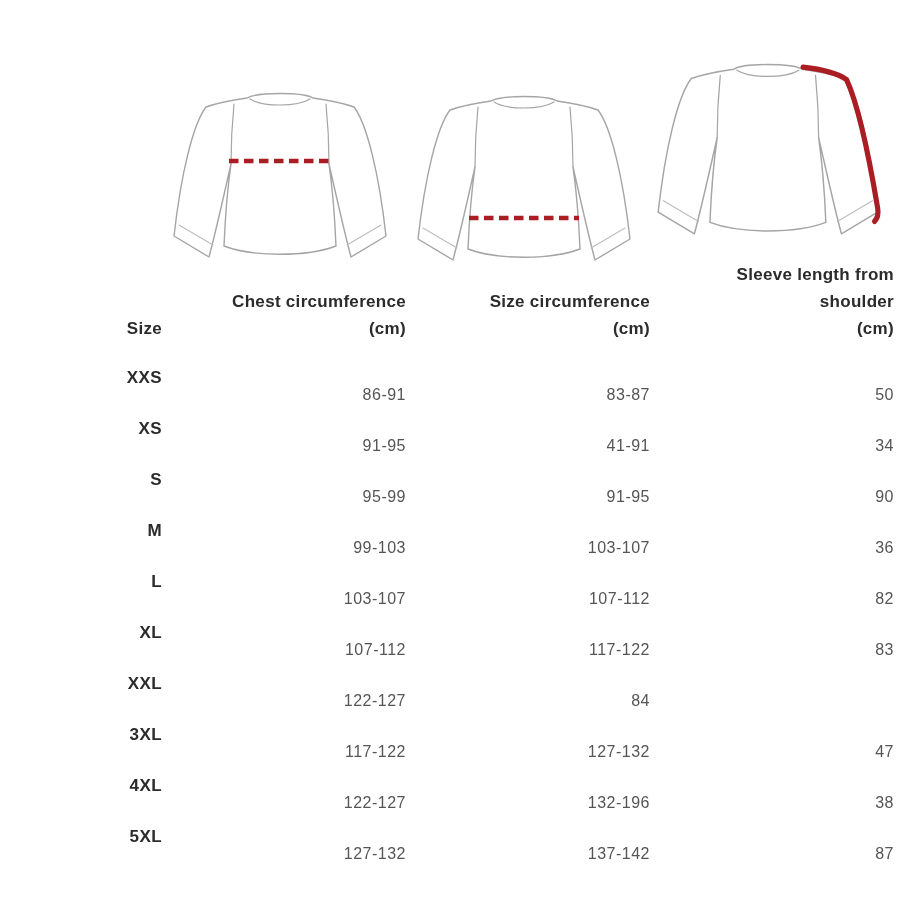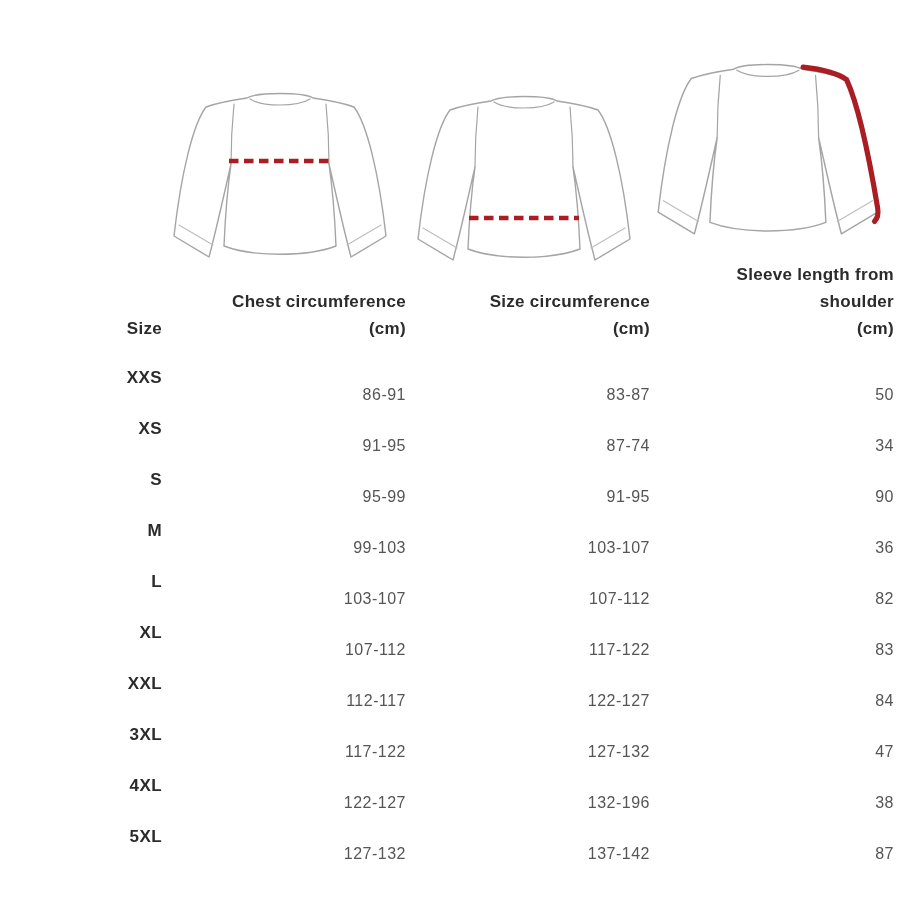--- a/index.html
+++ b/index.html
@@ -119,21 +119,21 @@
       <div class="row">
         <div class="cell size-cell">XXS</div>
         <div class="cell val-cell">86-91</div>
         <div class="cell val-cell">83-87</div>
         <div class="cell val-cell">50</div>
       </div>
 
       <div class="row">
         <div class="cell size-cell">XS</div>
         <div class="cell val-cell">91-95</div>
-        <div class="cell val-cell">87-74</div>
+        <div class="cell val-cell">41-91</div>
         <div class="cell val-cell">34</div>
       </div>
 
       <div class="row">
         <div class="cell size-cell">S</div>
         <div class="cell val-cell">95-99</div>
         <div class="cell val-cell">91-95</div>
         <div class="cell val-cell">90</div>
       </div>
 
@@ -153,21 +153,20 @@
 
       <div class="row">
         <div class="cell size-cell">XL</div>
         <div class="cell val-cell">107-112</div>
         <div class="cell val-cell">117-122</div>
         <div class="cell val-cell">83</div>
       </div>
 
       <div class="row">
         <div class="cell size-cell">XXL</div>
-        <div class="cell val-cell">112-117</div>
         <div class="cell val-cell">122-127</div>
         <div class="cell val-cell">84</div>
       </div>
 
       <div class="row">
         <div class="cell size-cell">3XL</div>
         <div class="cell val-cell">117-122</div>
         <div class="cell val-cell">127-132</div>
         <div class="cell val-cell">47</div>
       </div>

